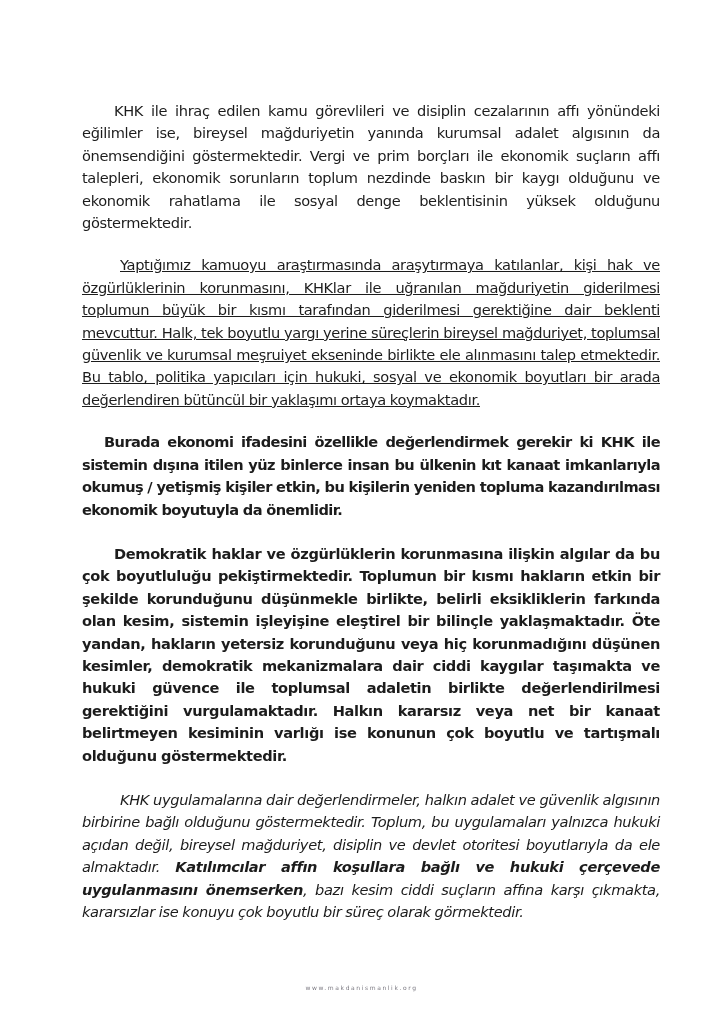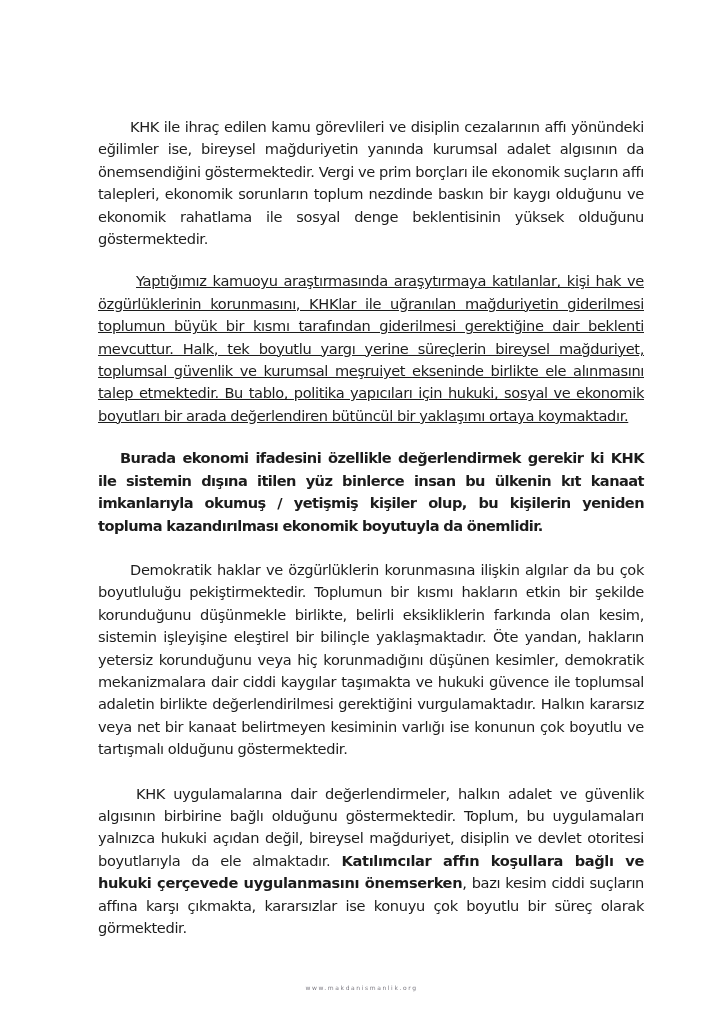--- a/index.html
+++ b/index.html
@@ -18,52 +18,52 @@
     .page {
       position: absolute;
       left: 82px;
       top: 100px;
       width: 578px;
     }
     .para {
       font-size: 14.6px;
       line-height: 22.4px;
       text-align: justify;
-      margin: 16px;
+      margin: 0;
       text-indent: 32px;
       letter-spacing: -0.35px;
       word-spacing: -0.3px;
     }
     .para.bold {
       font-weight: bold;
       text-indent: 22px;
       letter-spacing: -0.55px;
     }
     .p1 { margin-bottom: 20px; }
     .p2 { margin-bottom: 20px; text-indent: 38px; text-decoration: underline; }
     .p3 { margin-bottom: 22px; }
-    .p4 { margin-bottom: 22px; }
-    .p5 { text-indent: 38px; }
+    .p4 { margin-bottom: 22px; font-weight: bold; }
+    .p5 { text-indent: 38px; font-style: italic; }
     .b { font-weight: bold; }
     .footer {
       position: absolute;
       left: 0;
       width: 723px;
       top: 984px;
       text-align: center;
       font-size: 6px;
       letter-spacing: 1.6px;
       color: #7a7880;
       font-family: "DejaVu Sans", sans-serif;
     }
   </style>
 </head>
 <body>
 
 <div class="page">
   <p class="para p1">KHK ile ihraç edilen kamu görevlileri ve disiplin cezalarının affı yönündeki eğilimler ise, bireysel mağduriyetin yanında kurumsal adalet algısının da önemsendiğini göstermektedir. Vergi ve prim borçları ile ekonomik suçların affı talepleri, ekonomik sorunların toplum nezdinde baskın bir kaygı olduğunu ve ekonomik rahatlama ile sosyal denge beklentisinin yüksek olduğunu göstermektedir.</p>
   <p class="para p2">Yaptığımız kamuoyu araştırmasında araşytırmaya katılanlar, kişi hak ve özgürlüklerinin korunmasını, KHKlar ile uğranılan mağduriyetin giderilmesi toplumun büyük bir kısmı tarafından giderilmesi gerektiğine dair beklenti mevcuttur. Halk, tek boyutlu yargı yerine süreçlerin bireysel mağduriyet, toplumsal güvenlik ve kurumsal meşruiyet ekseninde birlikte ele alınmasını talep etmektedir. Bu tablo, politika yapıcıları için hukuki, sosyal ve ekonomik boyutları bir arada değerlendiren bütüncül bir yaklaşımı ortaya koymaktadır.</p>
-  <p class="para bold p3">Burada ekonomi ifadesini özellikle değerlendirmek gerekir ki KHK ile sistemin dışına itilen yüz binlerce insan bu ülkenin kıt kanaat imkanlarıyla okumuş / yetişmiş kişiler olup, bu kişilerin yeniden topluma kazandırılması ekonomik boyutuyla da önemlidir.</p>
+  <p class="para bold p3">Burada ekonomi ifadesini özellikle değerlendirmek gerekir ki KHK ile sistemin dışına itilen yüz binlerce insan bu ülkenin kıt kanaat imkanlarıyla okumuş / yetişmiş kişiler etkin, bu kişilerin yeniden topluma kazandırılması ekonomik boyutuyla da önemlidir.</p>
   <p class="para p4">Demokratik haklar ve özgürlüklerin korunmasına ilişkin algılar da bu çok boyutluluğu pekiştirmektedir. Toplumun bir kısmı hakların etkin bir şekilde korunduğunu düşünmekle birlikte, belirli eksikliklerin farkında olan kesim, sistemin işleyişine eleştirel bir bilinçle yaklaşmaktadır. Öte yandan, hakların yetersiz korunduğunu veya hiç korunmadığını düşünen kesimler, demokratik mekanizmalara dair ciddi kaygılar taşımakta ve hukuki güvence ile toplumsal adaletin birlikte değerlendirilmesi gerektiğini vurgulamaktadır. Halkın kararsız veya net bir kanaat belirtmeyen kesiminin varlığı ise konunun çok boyutlu ve tartışmalı olduğunu göstermektedir.</p>
   <p class="para p5"><span>KHK uygulamalarına dair değerlendirmeler, halkın adalet ve güvenlik algısının birbirine bağlı olduğunu göstermektedir. Toplum, bu uygulamaları yalnızca hukuki açıdan değil, bireysel mağduriyet, disiplin ve devlet otoritesi boyutlarıyla da ele almaktadır. </span><span class="b">Katılımcılar affın koşullara bağlı ve hukuki çerçevede uygulanmasını önemserken</span><span>, bazı kesim ciddi suçların affına karşı çıkmakta, kararsızlar ise konuyu çok boyutlu bir süreç olarak görmektedir.</span></p>
 </div>
 
 <div class="footer">www.makdanismanlik.org</div>
 
 </body></html>

